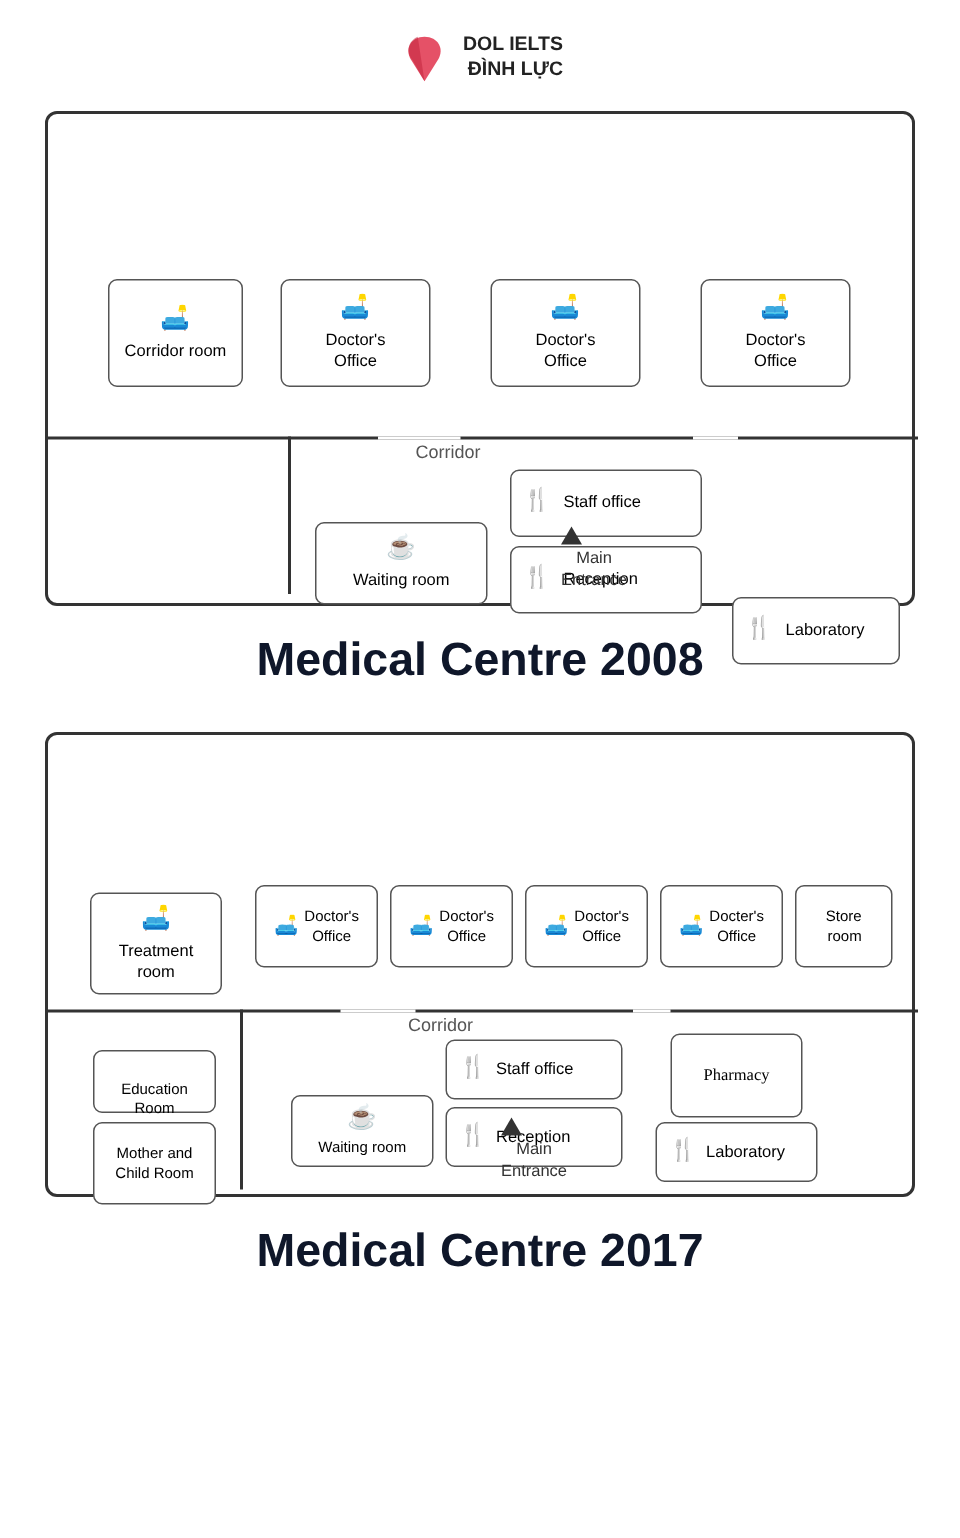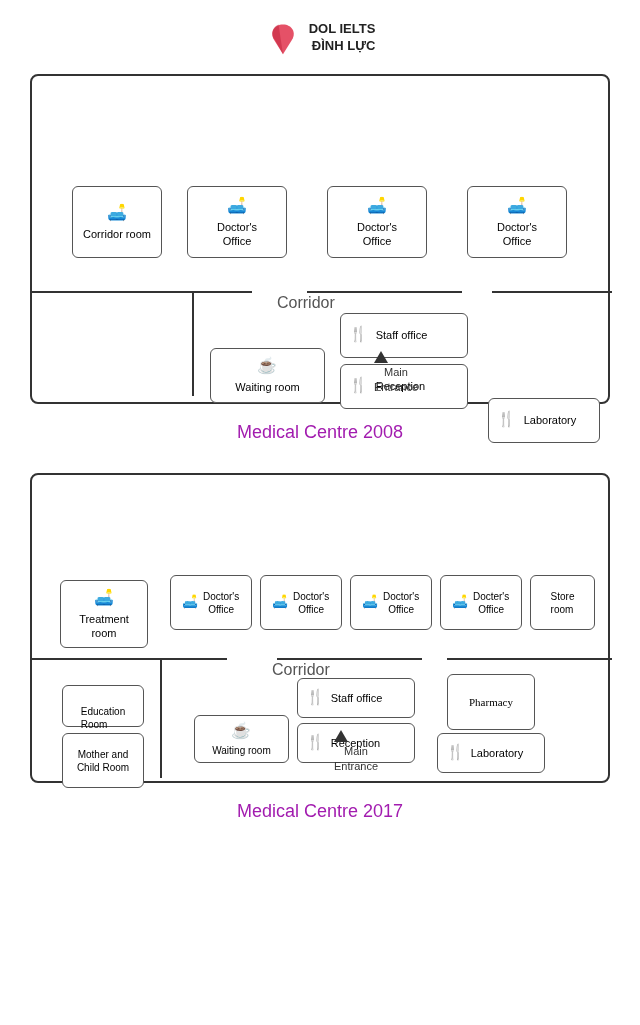--- a/index.html
+++ b/index.html
@@ -38,23 +38,23 @@
       background: #fff;
     }
     
     .plan-2008 {
       width: 580px;
       height: 330px;
       margin-bottom: 10px;
     }
     .plan-title {
       text-align: center;
-      font-size: 18px;
-      font-weight: 400;
-      color: #a21caf;
+      font-size: 31px;
+      font-weight: 700;
+      color: #0f172a;
       margin-bottom: 30px;
     }
     
     .room {
       position: absolute;
       border: 1.5px solid #555;
       border-radius: 6px;
       background: #fff;
       display: flex;
       flex-direction: column;
@@ -69,21 +69,21 @@
       margin-bottom: 3px;
     }
     .room-icon-red {
       color: #e0334c;
       font-size: 15px;
       margin-bottom: 3px;
     }
     
     .corridor-label {
       position: absolute;
-      font-size: 16px;
+      font-size: 12px;
       color: #555;
       text-align: left;
     }
     
     .arrow-container {
       position: absolute;
       display: flex;
       flex-direction: column;
       align-items: flex-start;
       font-size: 10px;
@@ -220,42 +220,42 @@
     </div>
 
     <div class="room" style="left:408px;top:100px;width:82px;height:55px;">
       <div style="display:flex;align-items:center;gap:4px;font-size:10px;">
         <span style="font-size:13px;">🛋️</span>
         <span>Docter's<br>Office</span>
       </div>
     </div>
 
     <div class="room" style="left:498px;top:100px;width:65px;height:55px;">
-      <div style="font-size:10px;text-align:left;">Store<br>room</div>
+      <div style="font-size:10px;text-align:right;">Store<br>room</div>
     </div>
 
     <div style="position:absolute;top:183px;left:128px;width:2px;height:120px;background:#333;"></div>
 
     <div class="room" style="left:265px;top:203px;width:118px;height:40px;flex-direction:row;justify-content:flex-start;padding:0 8px;gap:6px;">
       <div class="room-icon-red">🍴</div>
       <div style="font-size:11px;">Staff office</div>
     </div>
 
     <div class="room" style="left:162px;top:240px;width:95px;height:48px;">
       <div class="room-icon">☕</div>
       <div style="font-size:10px;">Waiting room</div>
     </div>
 
     <div class="room" style="left:265px;top:248px;width:118px;height:40px;flex-direction:row;justify-content:flex-start;padding:0 8px;gap:6px;">
       <div class="room-icon-red">🍴</div>
       <div style="font-size:11px;">Reception</div>
     </div>
 
     <div class="room" style="left:30px;top:210px;width:82px;height:42px;">
-      <div style="font-size:10px;text-align:left;margin-top:24px;">Education<br>Room</div>
+      <div style="font-size:10px;text-align:center;margin-top:24px;">Education<br>Room</div>
     </div>
 
     <div class="room" style="left:30px;top:258px;width:82px;height:55px;">
       <div style="font-size:10px;text-align:center;">Mother and<br>Child Room</div>
     </div>
 
     <div class="room" style="left:415px;top:199px;width:88px;height:56px;font-family:Liberation Serif, serif;">
       <div style="font-size:11px;text-align:center;">Pharmacy</div>
     </div>
 

